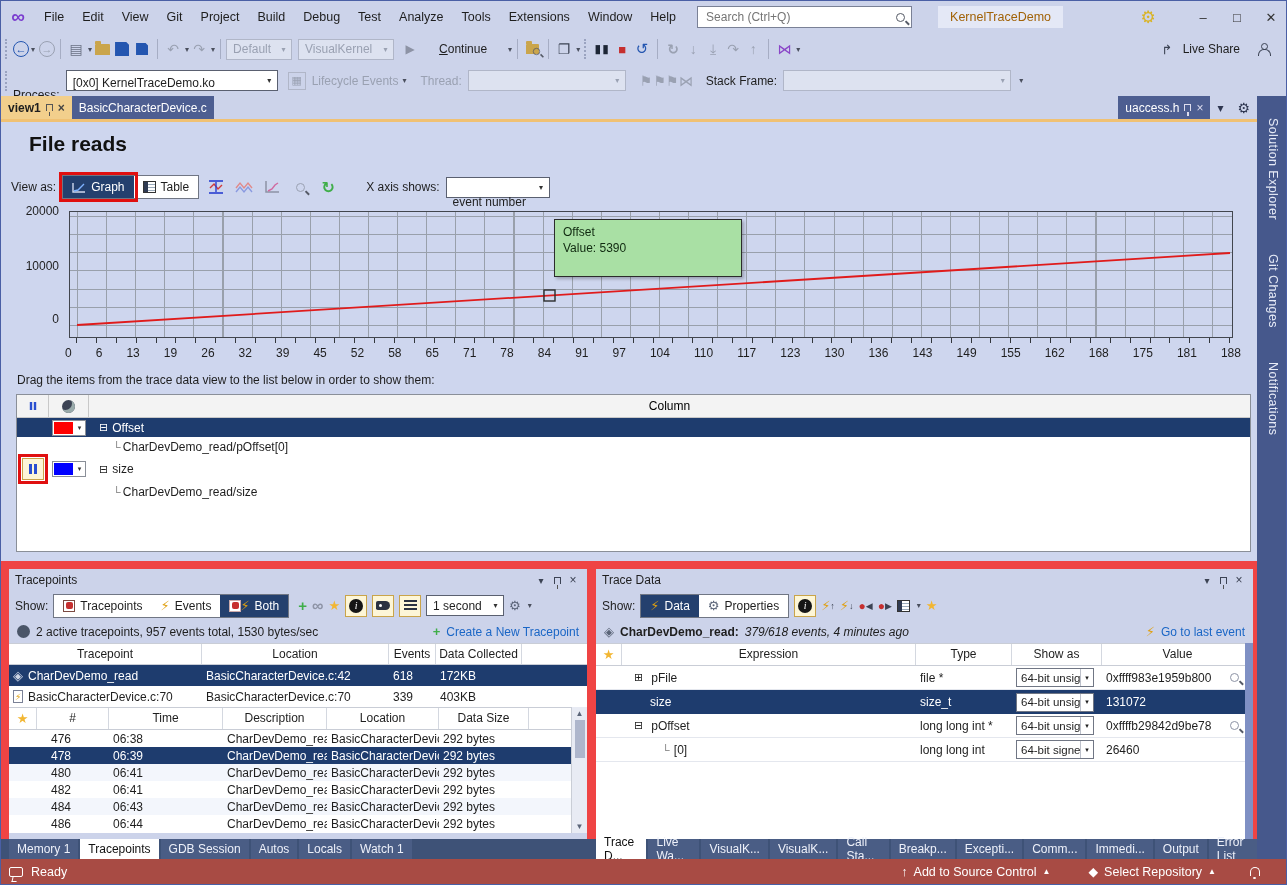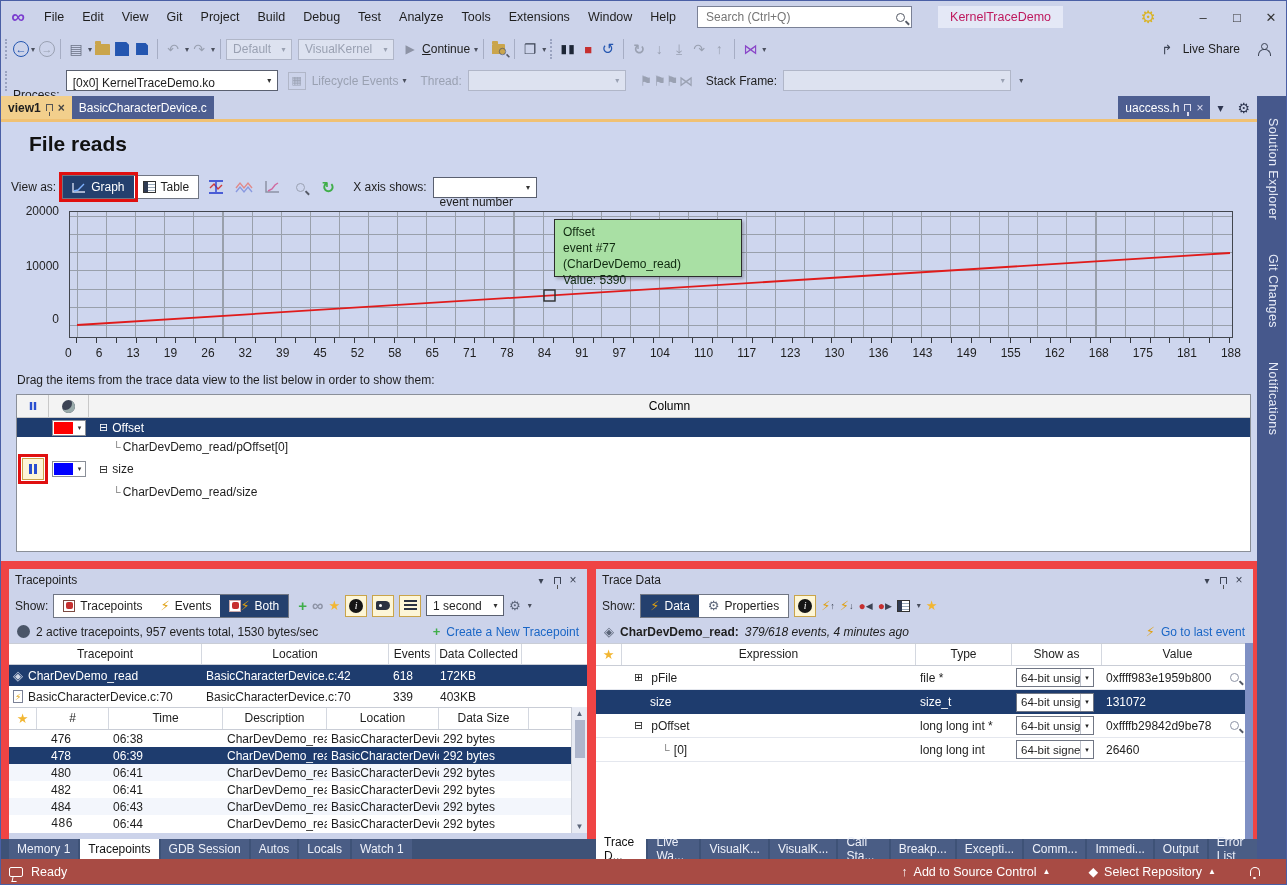--- a/index.html
+++ b/index.html
@@ -14,21 +14,21 @@
   .ic{display:inline-flex;align-items:center;justify-content:center;width:20px;height:20px;font-size:14px;}
   .car{font-size:8px;color:#4a4f5e;margin-left:2px;}
   
   #titlebar{left:0;top:0;width:1287px;height:32px;}
   #menus{gap:0;}
   .menu{padding:7px 9px;font-size:12.5px;color:#1e1e1e;}
   #searchbox{width:215px;height:22px;background:#fff;border:1px solid #7a8196;display:flex;align-items:center;padding:0 6px;}
   #searchbox input{border:0;outline:0;flex:1;font-size:12px;font-family:inherit;color:#333;background:transparent;}
   .mag{width:9px;height:9px;border:1.5px solid #555a66;border-radius:50%;position:relative;display:inline-block;}
   .mag::after{content:"";position:absolute;left:8px;top:8px;width:5px;height:1.5px;background:#555a66;transform:rotate(45deg);}
-  #projbadge{background:#e4e8f6;padding:4px 12px;font-size:12.5px;color:#be185d;}
+  #projbadge{background:#e4e8f6;padding:4px 12px;font-size:12.5px;color:#a16207;}
   .winbtn{width:34px;height:26px;display:flex;align-items:center;justify-content:center;color:#333;font-size:13px;}
   
   .select{display:inline-flex;align-items:center;background:#fff;border:1px solid #5a6070;height:21px;padding-left:6px;font-size:12px;color:#1e1e1e;}
   .select .carbox{width:15px;height:100%;display:flex;align-items:center;justify-content:center;font-size:8px;color:#333;}
   .select.gray{background:#dde2f0;border-color:#b0b6c8;color:#9aa1b2;}
   .select.gray .carbox{color:#9aa1b2;}
   
   #tabstrip{left:0;top:95px;width:1256px;height:23px;display:flex;align-items:flex-end;}
   .tab{height:23px;display:flex;align-items:center;padding:0 7px;font-size:12px;gap:5px;}
   .tab.gold{background:#f2cf8c;color:#1e1e1e;font-weight:bold;}
@@ -194,21 +194,21 @@
     <span class="sep"></span>
     <span class="select gray" style="width:66px;">
         <span style="flex:1;">Default</span>
         <span class="carbox">▾</span>
       </span>
     <span class="select gray" style="width:96px;margin-left:6px;">
         <span style="flex:1;">VisualKernel</span>
         <span class="carbox">▾</span>
       </span>
     <span class="ic" style="color:#8d93a5;font-size:12px;margin-left:6px;">▶</span>
-    <span class="f12" style="margin:0 2px;"><u>C</u>ontinue</span>
+    <span class="f12" style="margin:0 19px;"><u>C</u>ontinue</span>
     <span class="car">▾</span>
     <span class="sep"></span>
     <span class="ic">
         <span class="folder" style="width:13px;height:10px;"></span>
         <span class="mag" style="margin-left:-7px;margin-top:5px;transform:scale(.8);"></span>
       </span>
     <span class="sep"></span>
     <span class="ic" style="color:#3c4354;">❐</span>
     <span class="car">▾</span>
     <span class="grip"></span>
@@ -321,41 +321,40 @@
       <span class="toolic">
           <svg width="16" height="14" viewBox="0 0 16 14">
             <polyline points="2,1 2,12 15,12" fill="none" stroke="#8d93a5" stroke-width="1.5"></polyline>
             <polyline points="4,11 8,9 11,5 14,3" fill="none" stroke="#d06aa0" stroke-width="1.4"></polyline>
           </svg>
         </span>
       <span class="toolic">
           <span class="mag" style="border-color:#9aa1b2;"></span>
         </span>
       <span class="toolic" style="color:#3fae49;font-size:16px;font-weight:bold;">↻</span>
-      <span class="f12" style="margin-left:8px;">X axis shows:</span>
+      <span class="f12" style="margin-left:21px;">X axis shows:</span>
       <span class="select" style="width:104px;">
           <span style="flex:1;margin-top:30px;">event number</span>
           <span class="carbox">▾</span>
         </span>
     </div>
 
     <div id="ylabels">
       <span style="left:4px;top:82px;">20000</span>
       <span style="left:4px;top:137px;">10000</span>
       <span style="left:4px;top:190px;">0</span>
     </div>
 
     <div id="plot" class="abs">
       <svg width="1164" height="127" style="position:absolute;left:0;top:0;">
         <line x1="7" y1="113" x2="1160" y2="41" stroke="#e01b1b" stroke-width="1.8"></line>
         <rect x="474" y="78" width="11" height="11" fill="none" stroke="#2c2c2c" stroke-width="1.4"></rect>
       </svg>
       <div id="tooltip">
         <div>Offset</div>
-        <div>event #77 (CharDevDemo_read)</div>
         <div>Value: 5390</div>
       </div>
     </div>
     <div id="tickstrip" class="abs"></div>
     <div id="xlabels" class="abs">
       <span>0</span>
         <span>6</span>
         <span>13</span>
         <span>19</span>
         <span>26</span>
@@ -576,21 +575,21 @@
         <div class="grow alt" style="height:17px;">
             <span class="gc" style="width:28px;"></span>
             <span class="gc" style="width:72px;padding-left:14px;">484</span>
             <span class="gc" style="width:114px;">06:43</span>
             <span class="gc" style="width:104px;text-align:right;">CharDevDemo_read</span>
             <span class="gc" style="width:112px;">BasicCharacterDevic</span>
             <span class="gc" style="width:90px;">292 bytes</span>
           </div>
         <div class="grow" style="height:17px;">
             <span class="gc" style="width:28px;"></span>
-            <span class="gc" style="width:72px;padding-left:14px;font-family:Liberation Mono, monospace;">486</span>
+            <span class="gc" style="width:72px;padding-left:14px;">486</span>
             <span class="gc" style="width:114px;">06:44</span>
             <span class="gc" style="width:104px;text-align:right;">CharDevDemo_read</span>
             <span class="gc" style="width:112px;">BasicCharacterDevic</span>
             <span class="gc" style="width:90px;">292 bytes</span>
           </div>
         <div class="scrollbar" style="right:0;top:0;bottom:0;">
           <span class="sbarrow">▲</span>
           <span class="sbthumb" style="margin-bottom:auto;"></span>
           <span class="sbarrow">▼</span>
         </div>

